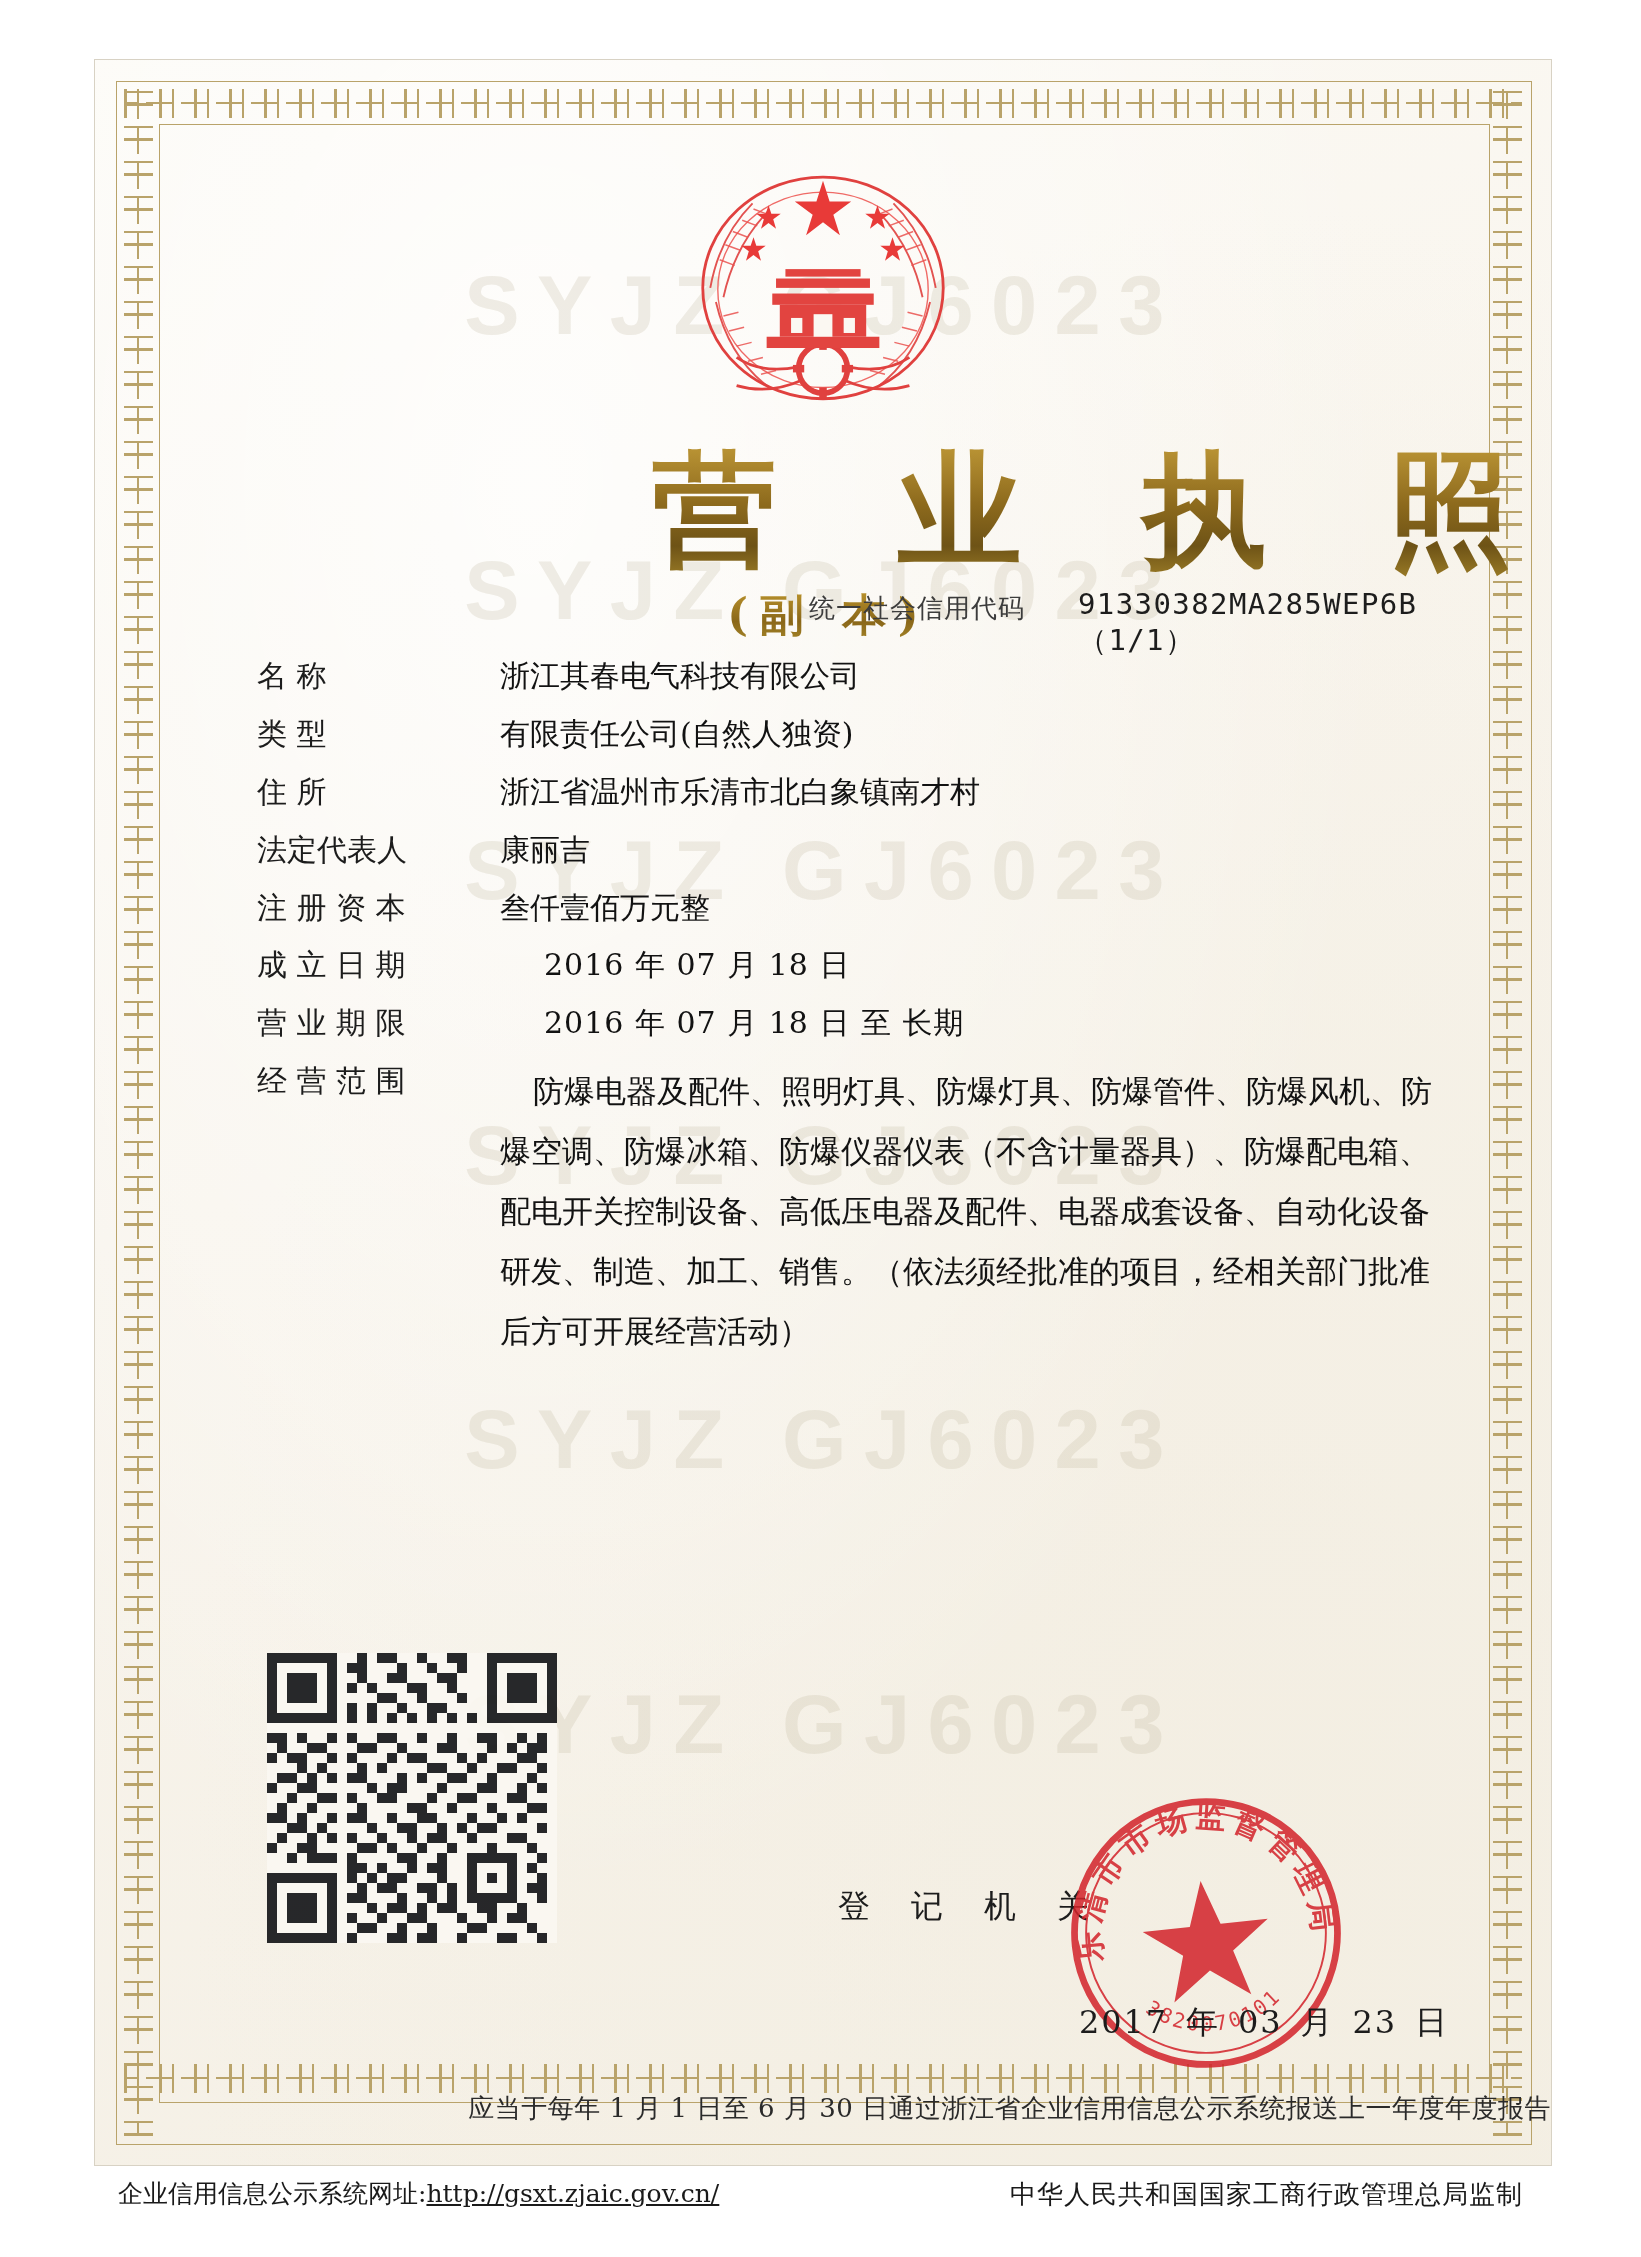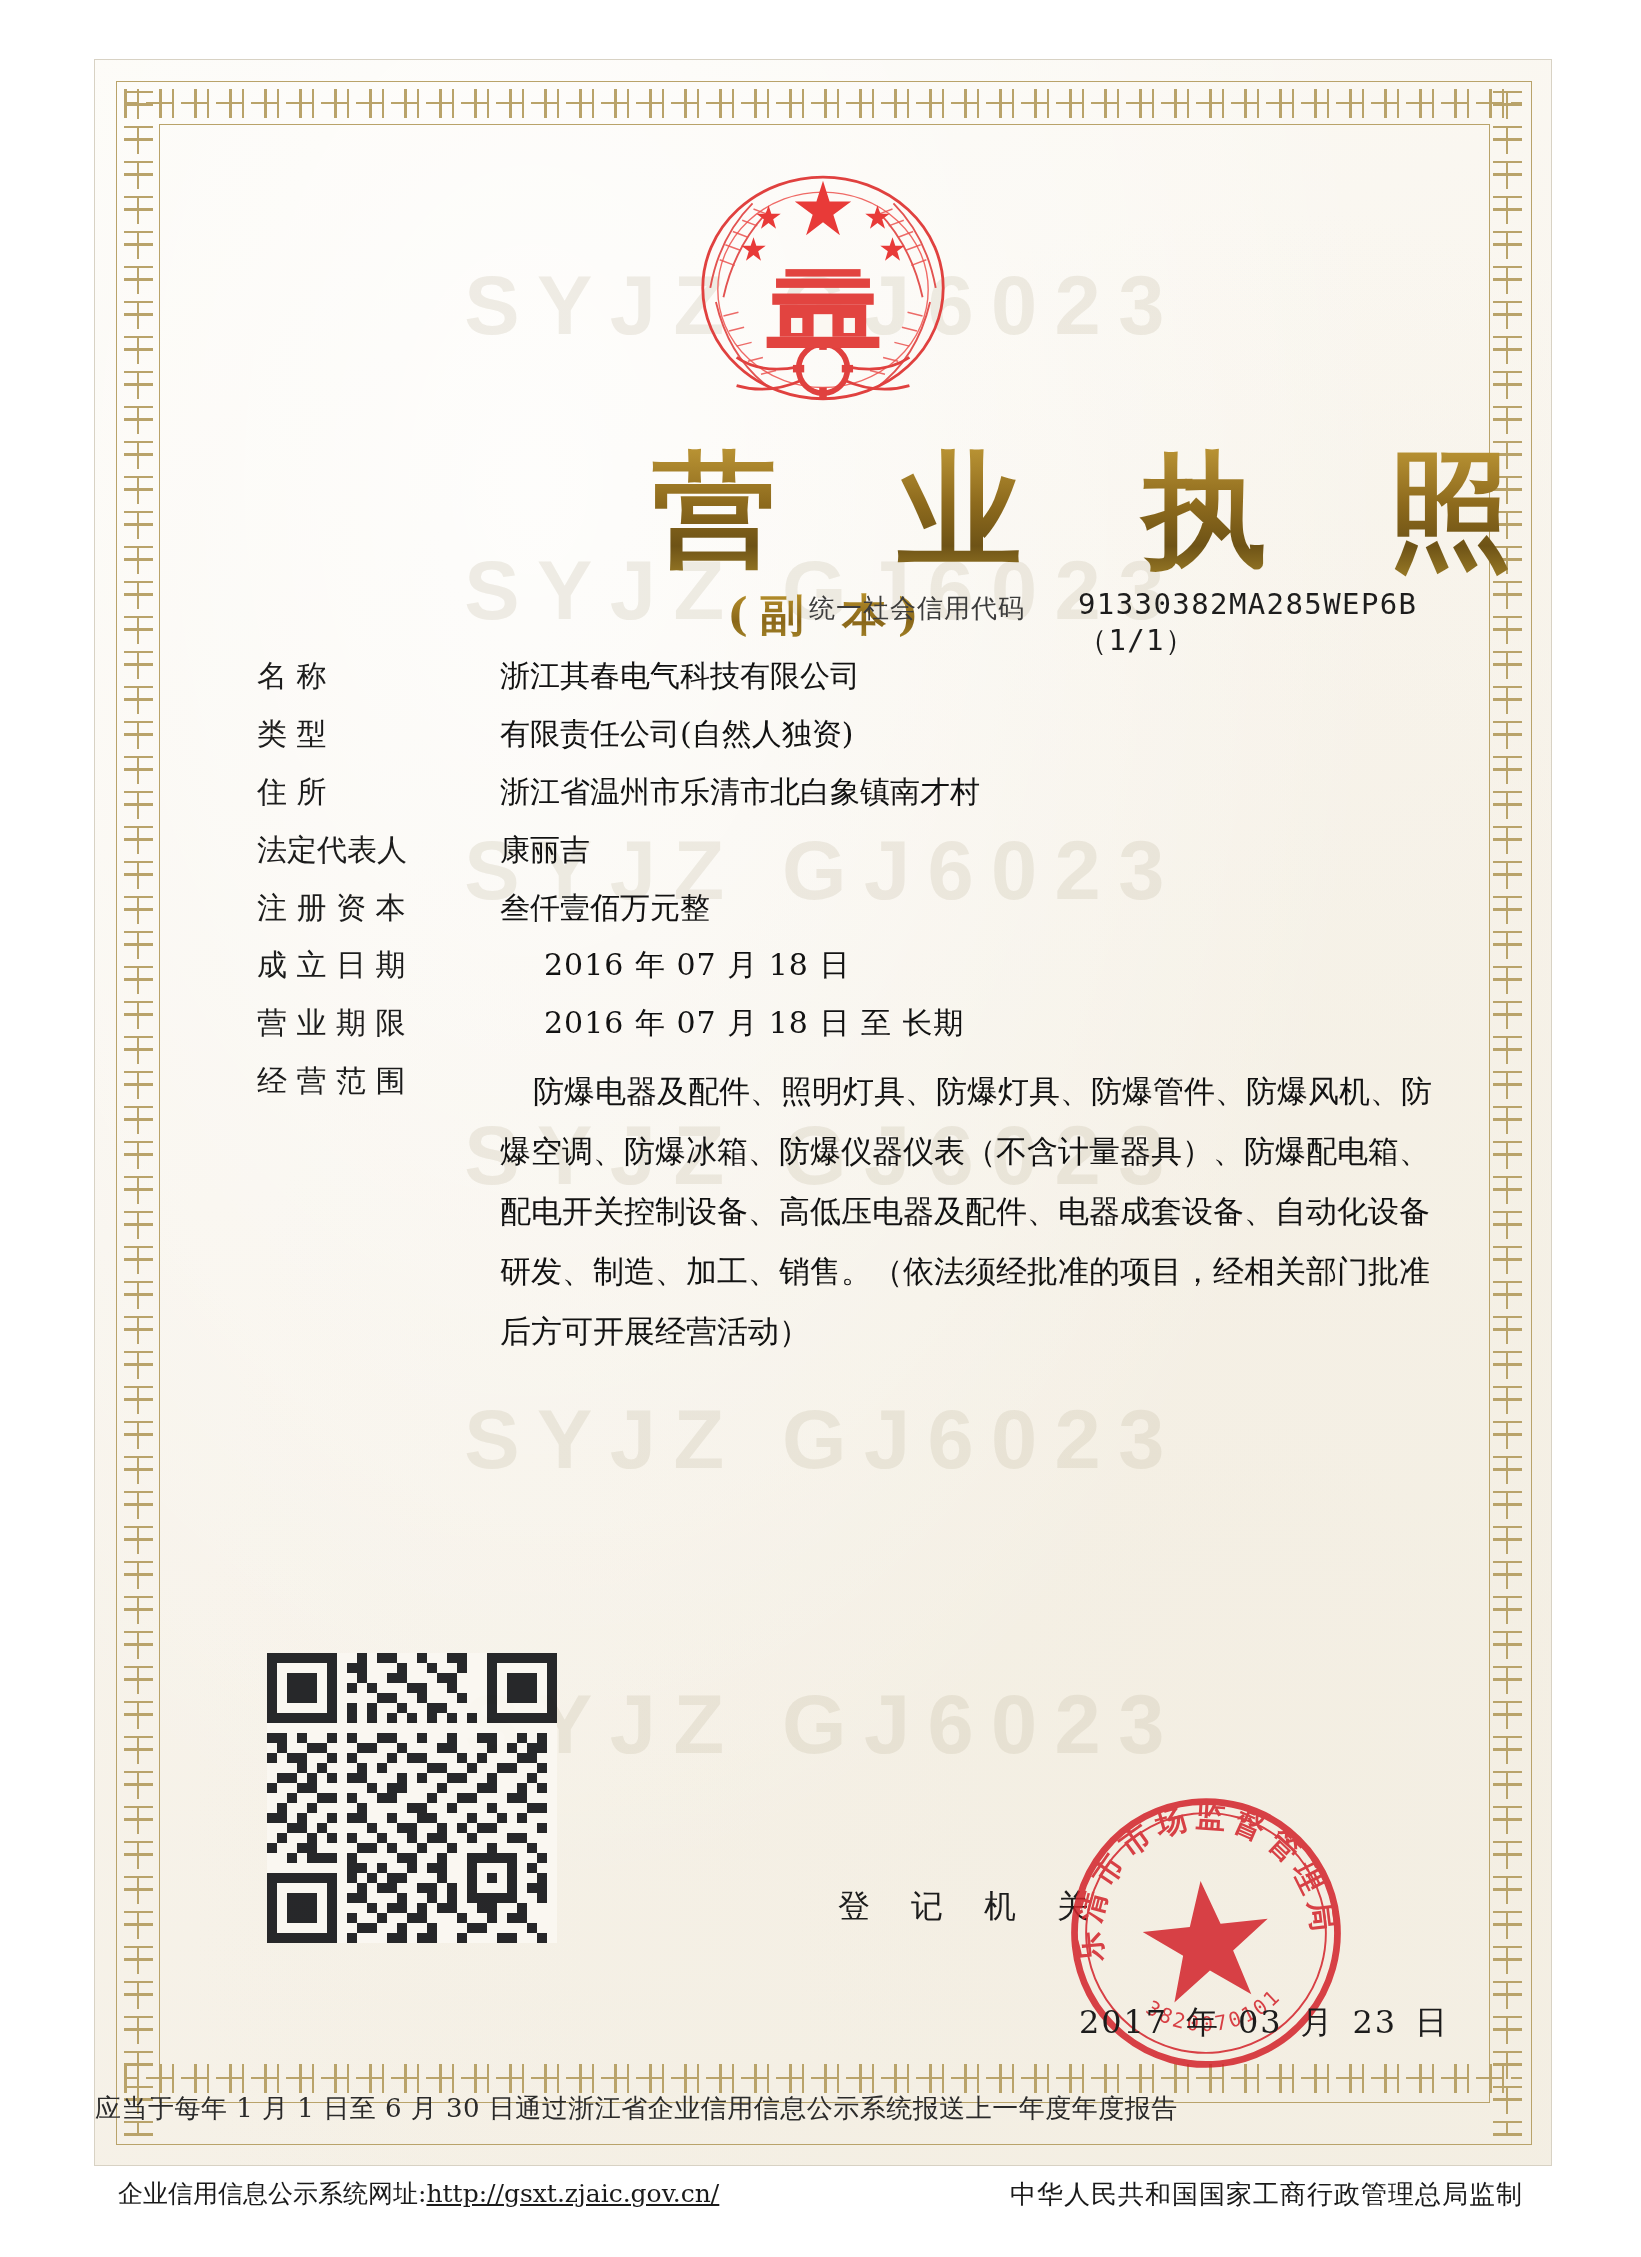--- a/index.html
+++ b/index.html
@@ -295,21 +295,21 @@
     opacity: 0.85;
     transform: rotate(-6deg);
   }
 
   
   .footnote {
     position: absolute;
     left: 0;
     top: 2031px;
     width: 1456px;
-    text-align: left;
+    text-align: right;
     font-family: "DejaVu Serif", serif;
     font-size: 26px;
     color: #2a2a2a;
     letter-spacing: 0.5px;
   }
 
   
   .bottom-left {
     position: absolute;
     left: 118px;

